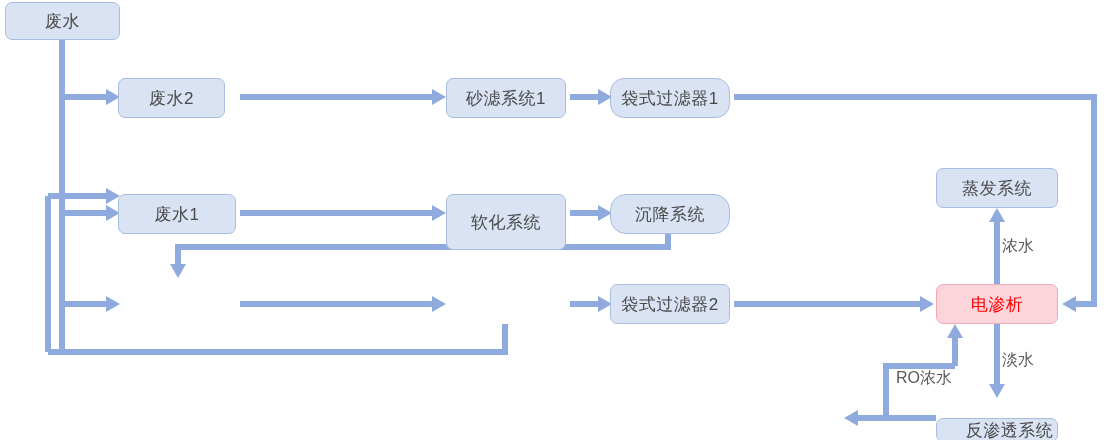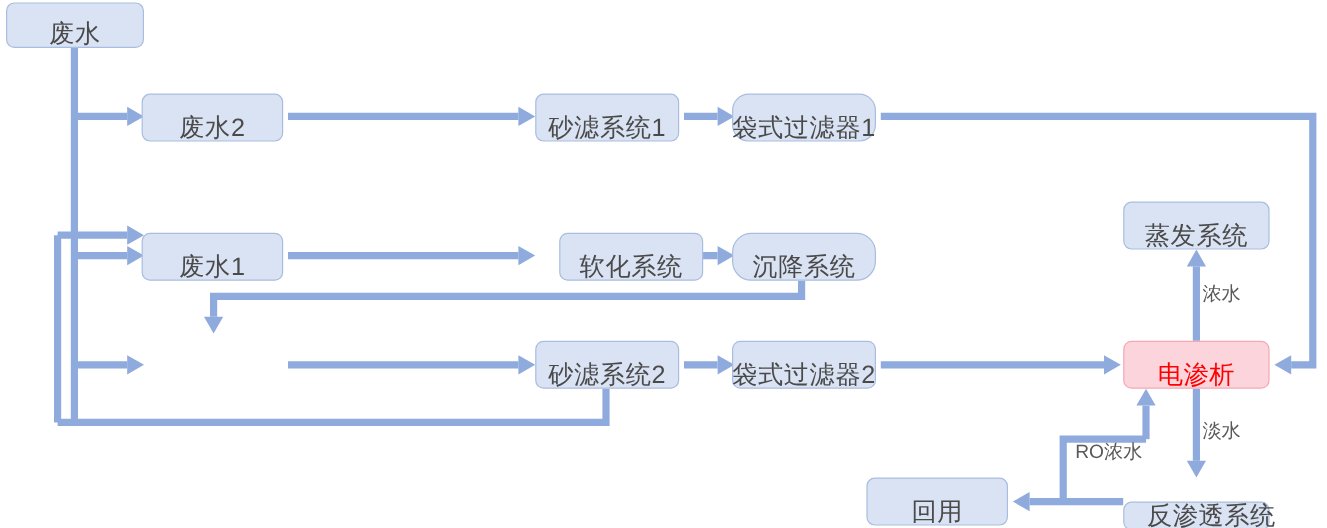--- a/index.html
+++ b/index.html
@@ -15,24 +15,24 @@
     position: relative;
     width: 1106px;
     height: 440px;
     background: #ffffff;
     overflow: hidden;
   }
   .node {
     position: absolute;
     box-sizing: border-box;
     display: flex;
-    align-items: flex-end;
+    align-items: center;
     justify-content: center;
     border-radius: 7px;
-    font-size: 21px;
+    font-size: 17px;
     line-height: 1;
     white-space: nowrap;
     letter-spacing: 0.5px;
   }
   .node.blue {
     background: #dae3f3;
     border: 1px solid #a9bde0;
     color: #4a4a4a;
   }
   .node.pink {
@@ -129,68 +129,62 @@
 
     <path d="M936,418 L858,418"></path>
     <polygon points="858,410 844,418 858,426"></polygon>
 
   </svg>
 
   <div class="node blue" style="left:5px;top:2px;width:115px;height:38px;">
     <span>废水</span>
   </div>
 
-  <div class="node blue" style="left:118px;top:78px;width:118px;height:40px;">
+  <div class="node blue" style="left:118px;top:78px;width:107px;height:40px;">
     <span>废水2</span>
   </div>
 
   <div class="node blue" style="left:446px;top:78px;width:120px;height:40px;">
     <span>砂滤系统1</span>
   </div>
 
   <div class="node blue" style="left:610px;top:78px;width:120px;height:40px;border-radius:14px;">
     <span>袋式过滤器1</span>
   </div>
 
   <div class="node blue" style="left:118px;top:194px;width:118px;height:40px;">
     <span>废水1</span>
   </div>
 
-  <div class="node blue" style="left:466px;top:194px;width:120px;height:40px;">
+  <div class="node blue" style="left:446px;top:194px;width:120px;height:56px;">
     <span>软化系统</span>
   </div>
 
   <div class="node blue" style="left:610px;top:194px;width:120px;height:40px;border-radius:16px;">
     <span>沉降系统</span>
   </div>
 
 
-  <div class="node blue" style="left:446px;top:284px;width:120px;height:40px;">
-    <span>砂滤系统2</span>
-  </div>
 
   <div class="node blue" style="left:610px;top:284px;width:120px;height:40px;">
     <span>袋式过滤器2</span>
   </div>
 
   <div class="node blue" style="left:936px;top:168px;width:122px;height:40px;">
     <span>蒸发系统</span>
   </div>
 
   <div class="node pink" style="left:936px;top:284px;width:122px;height:40px;">
     <span>电渗析</span>
   </div>
 
   <div class="node blue" style="left:936px;top:418px;width:122px;height:24px;padding-left:25px;">
     <span>反渗透系统</span>
   </div>
 
-  <div class="node blue" style="left:722px;top:398px;width:118px;height:40px;">
-    <span>回用</span>
-  </div>
 
   <div class="edge-label" style="left:1002px;top:238px;">浓水</div>
 
   <div class="edge-label" style="left:1002px;top:352px;">淡水</div>
 
   <div class="edge-label" style="left:896px;top:370px;">RO浓水</div>
 
 </div>
 
 </body></html>

